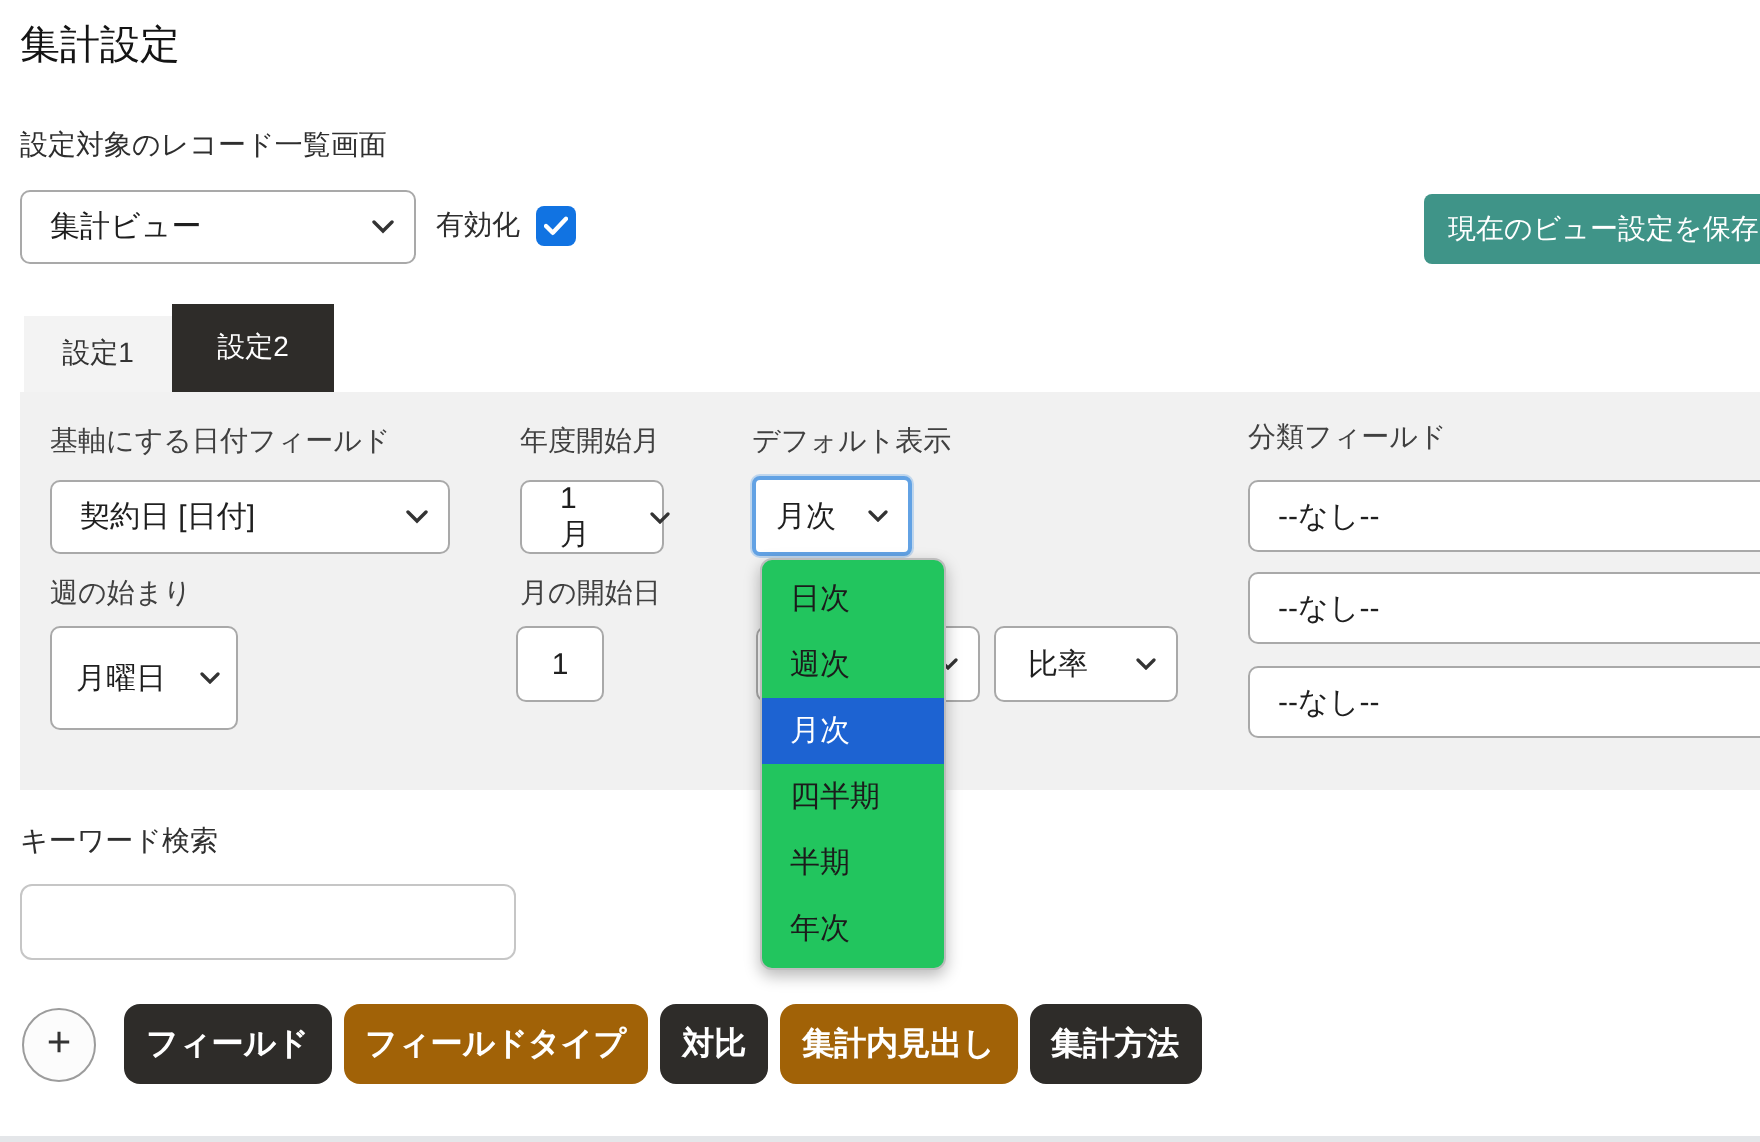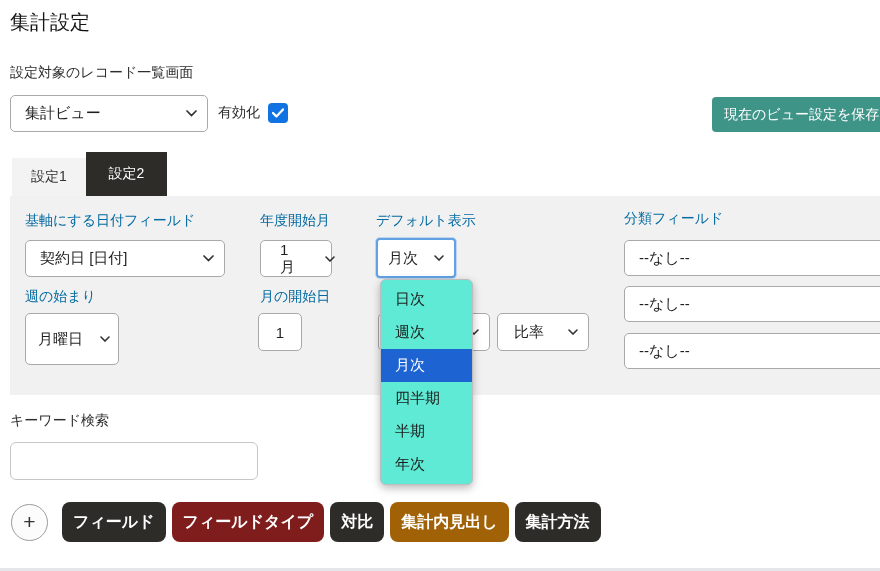--- a/index.html
+++ b/index.html
@@ -55,21 +55,21 @@
   
   .tab { position:absolute; display:flex; align-items:center; justify-content:center; font-size:14px; cursor:pointer; }
   .tab-1 { left:12px; top:158px; width:74px; height:38px; background:#f3f3f3; color:#333; }
   .tab-2 { left:86px; top:152px; width:81px; height:44px; background:#2e2c29; color:#fff; }
 
   
   .panel {
     position:absolute; left:10px; top:196px; width:880px; height:199px;
     background:#f1f1f1;
   }
-  .panel .flabel { position:absolute; font-size:14px; color:#0369a1; }
+  .panel .flabel { position:absolute; font-size:14px; color:#404040; }
 
   .lbl-base-date { left:15px; top:16px; }
   .lbl-fiscal    { left:250px; top:16px; }
   .lbl-default   { left:366px; top:16px; }
   .lbl-category  { left:614px; top:14px; }
   .lbl-weekstart { left:15px; top:92px; }
   .lbl-monthday  { left:250px; top:92px; }
 
   .sel-base-date { left:15px;  top:44px; width:200px; height:37px; }
   .sel-fiscal    { left:250px; top:44px; width:72px;  height:37px; padding-left:19px;gap:30px;}
@@ -90,21 +90,21 @@
     border:1px solid #a9a9a9; border-radius:5px; background:#fff;
     font-size:15px; text-align:center; color:#1f1f1f; font-family:inherit;
   }
 
   .sel-hidden { left:368px; top:117px; width:112px; height:38px; z-index:1; }
   .sel-ratio  { left:487px; top:117px; width:92px;  height:38px; padding-left:16px; }
 
   
   .dropdown {
     position:absolute; left:370px; top:83px; width:93px; z-index:10;
-    background:#5eead4; border:1px solid #bdbdbd; border-radius:6px;
+    background:#22c55e; border:1px solid #bdbdbd; border-radius:6px;
     box-shadow:0 3px 8px rgba(0,0,0,.28);
     padding:3px 0; overflow:hidden;
   }
   .dropdown .opt {
     height:33px; display:flex; align-items:center;
     padding-left:14px; font-size:15px; color:#1b1b1b; cursor:pointer;
   }
   .dropdown .opt.selected { color:#fff; }
 
   
@@ -249,19 +249,19 @@
     </div>
 
   </div>
 
   <div class="section-label lbl-keyword">キーワード検索</div>
   <input class="keyword-input" value="" style="">
 
   <div class="toolbar">
     <button class="add-btn">+</button>
     <button class="dark-btn first" style="background:#2e2c29">フィールド</button>
-    <button class="dark-btn" style="background:#7f1d1d">フィールドタイプ</button>
+    <button class="dark-btn" style="background:#a16207">フィールドタイプ</button>
     <button class="dark-btn" style="background:#2e2c29">対比</button>
     <button class="dark-btn" style="background:#a16207">集計内見出し</button>
     <button class="dark-btn" style="background:#2e2c29">集計方法</button>
   </div>
 
 </div>
 
 </body></html>

